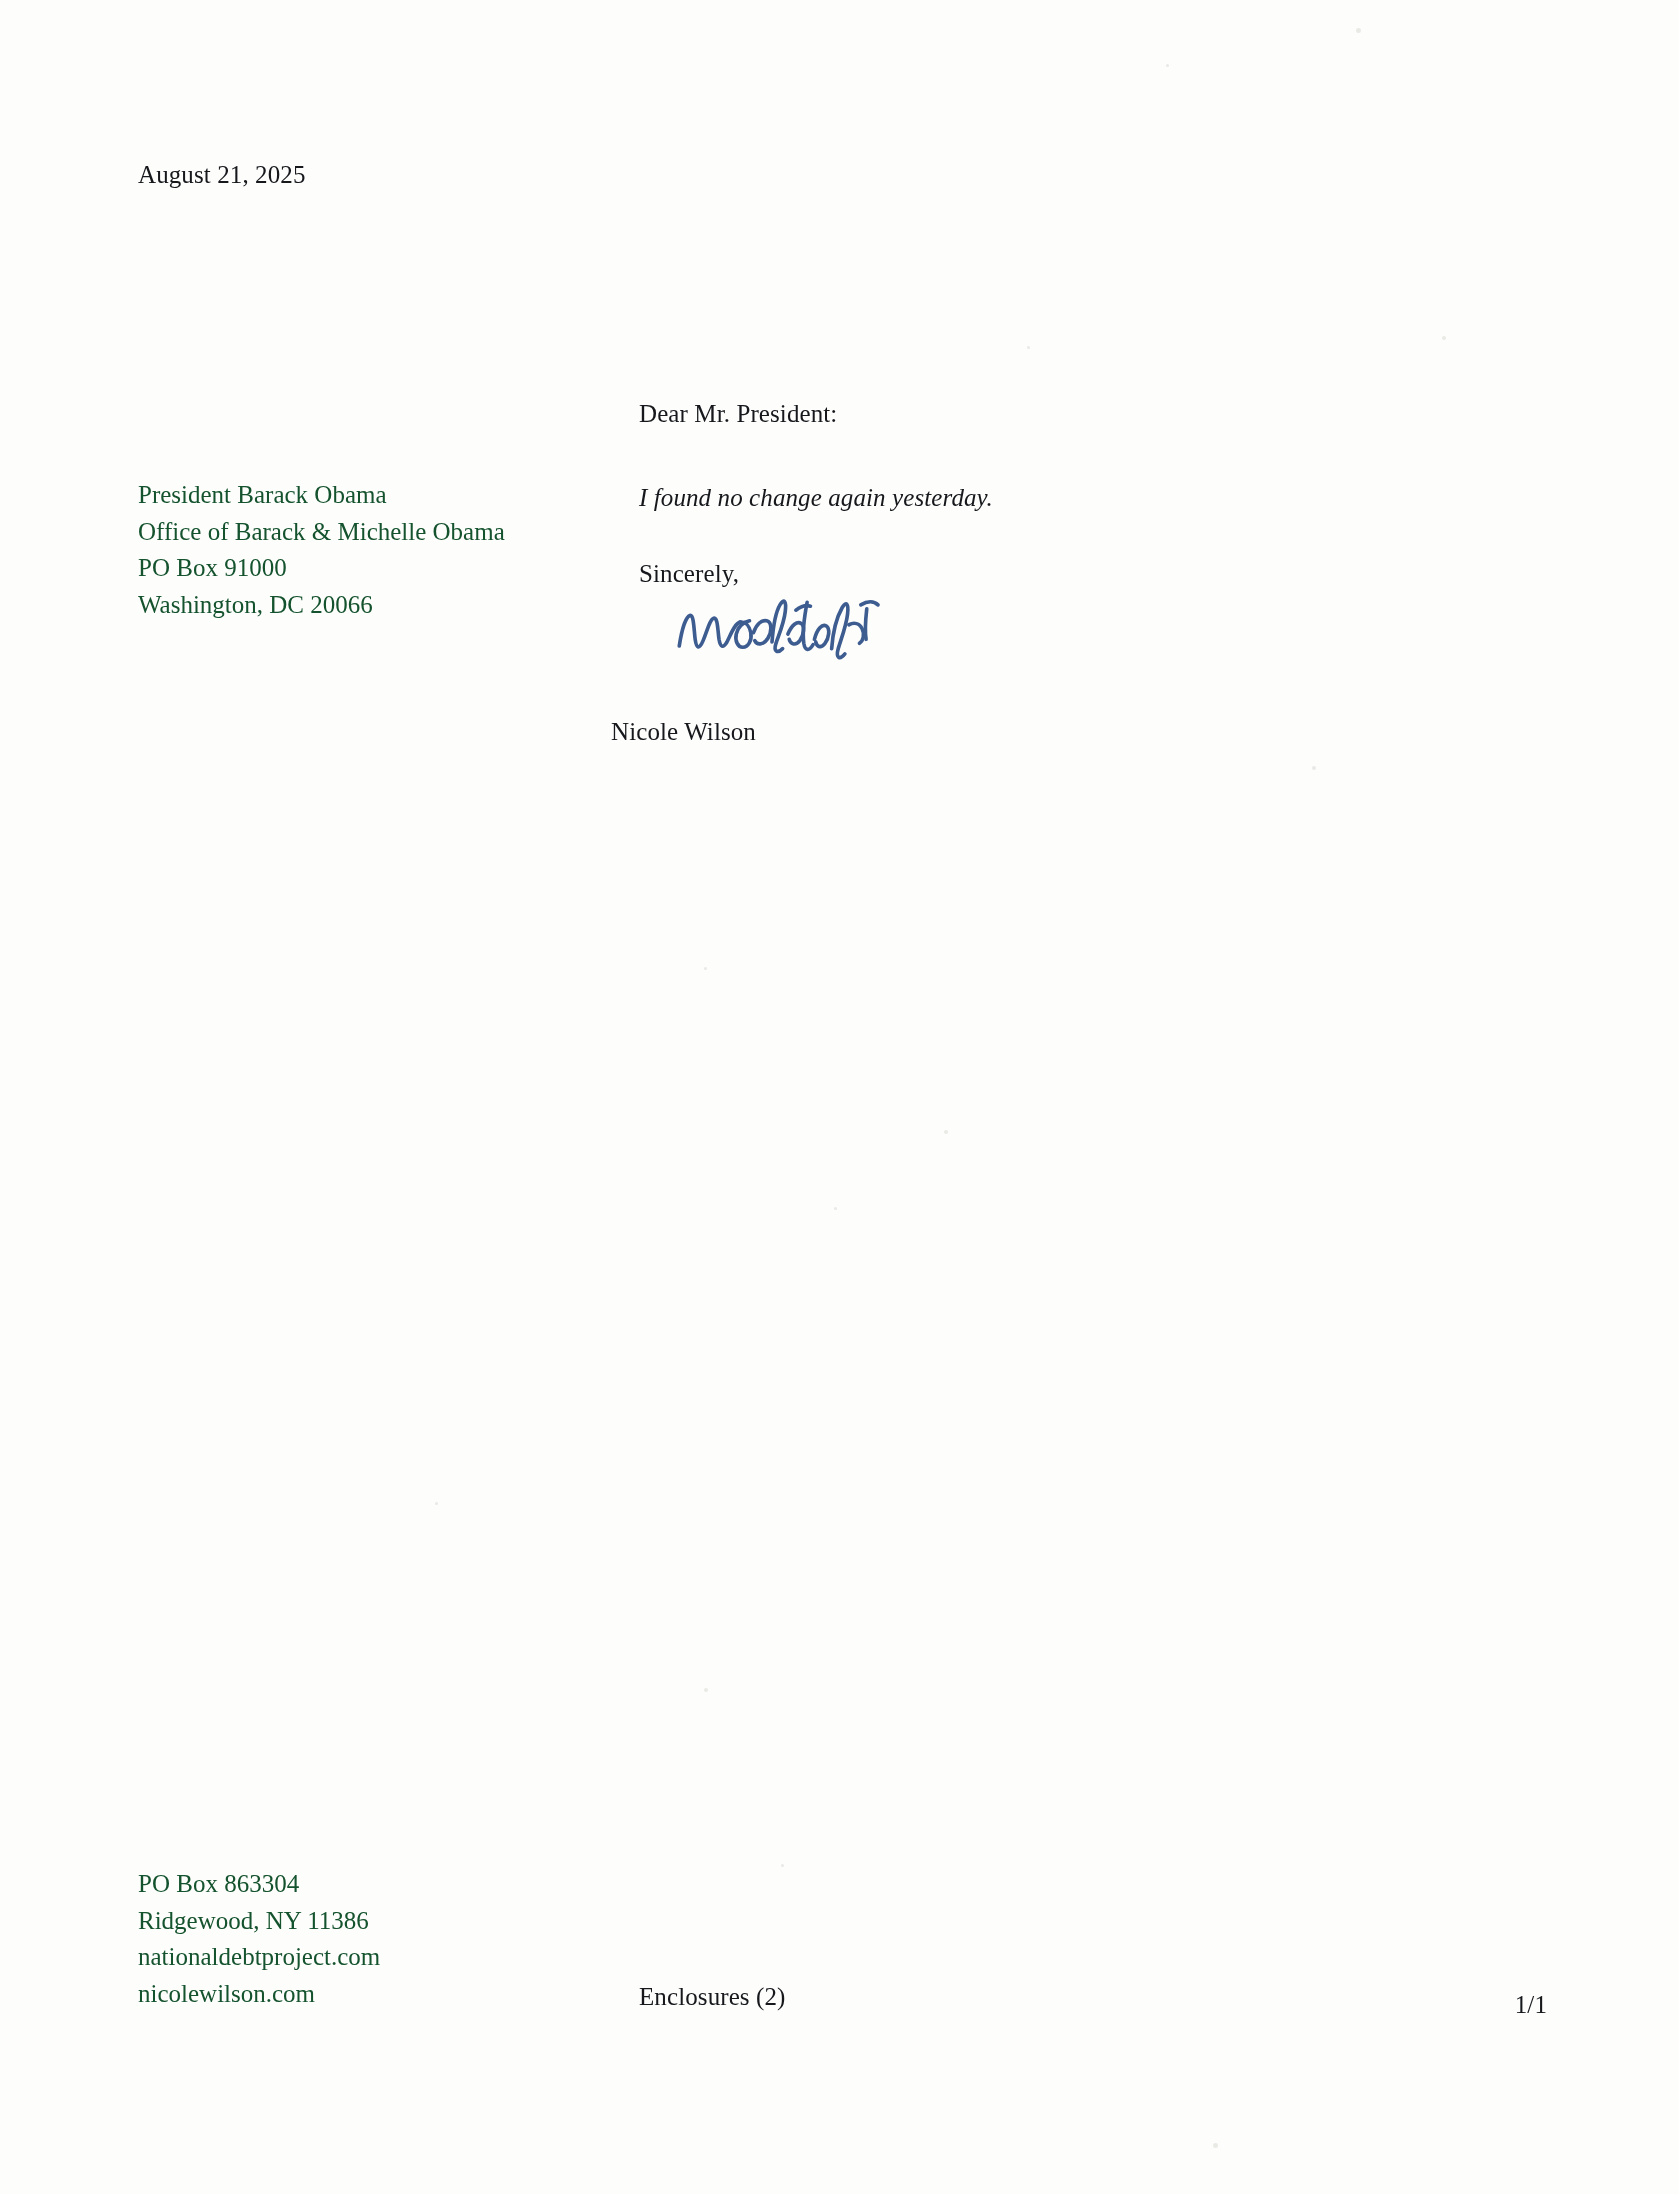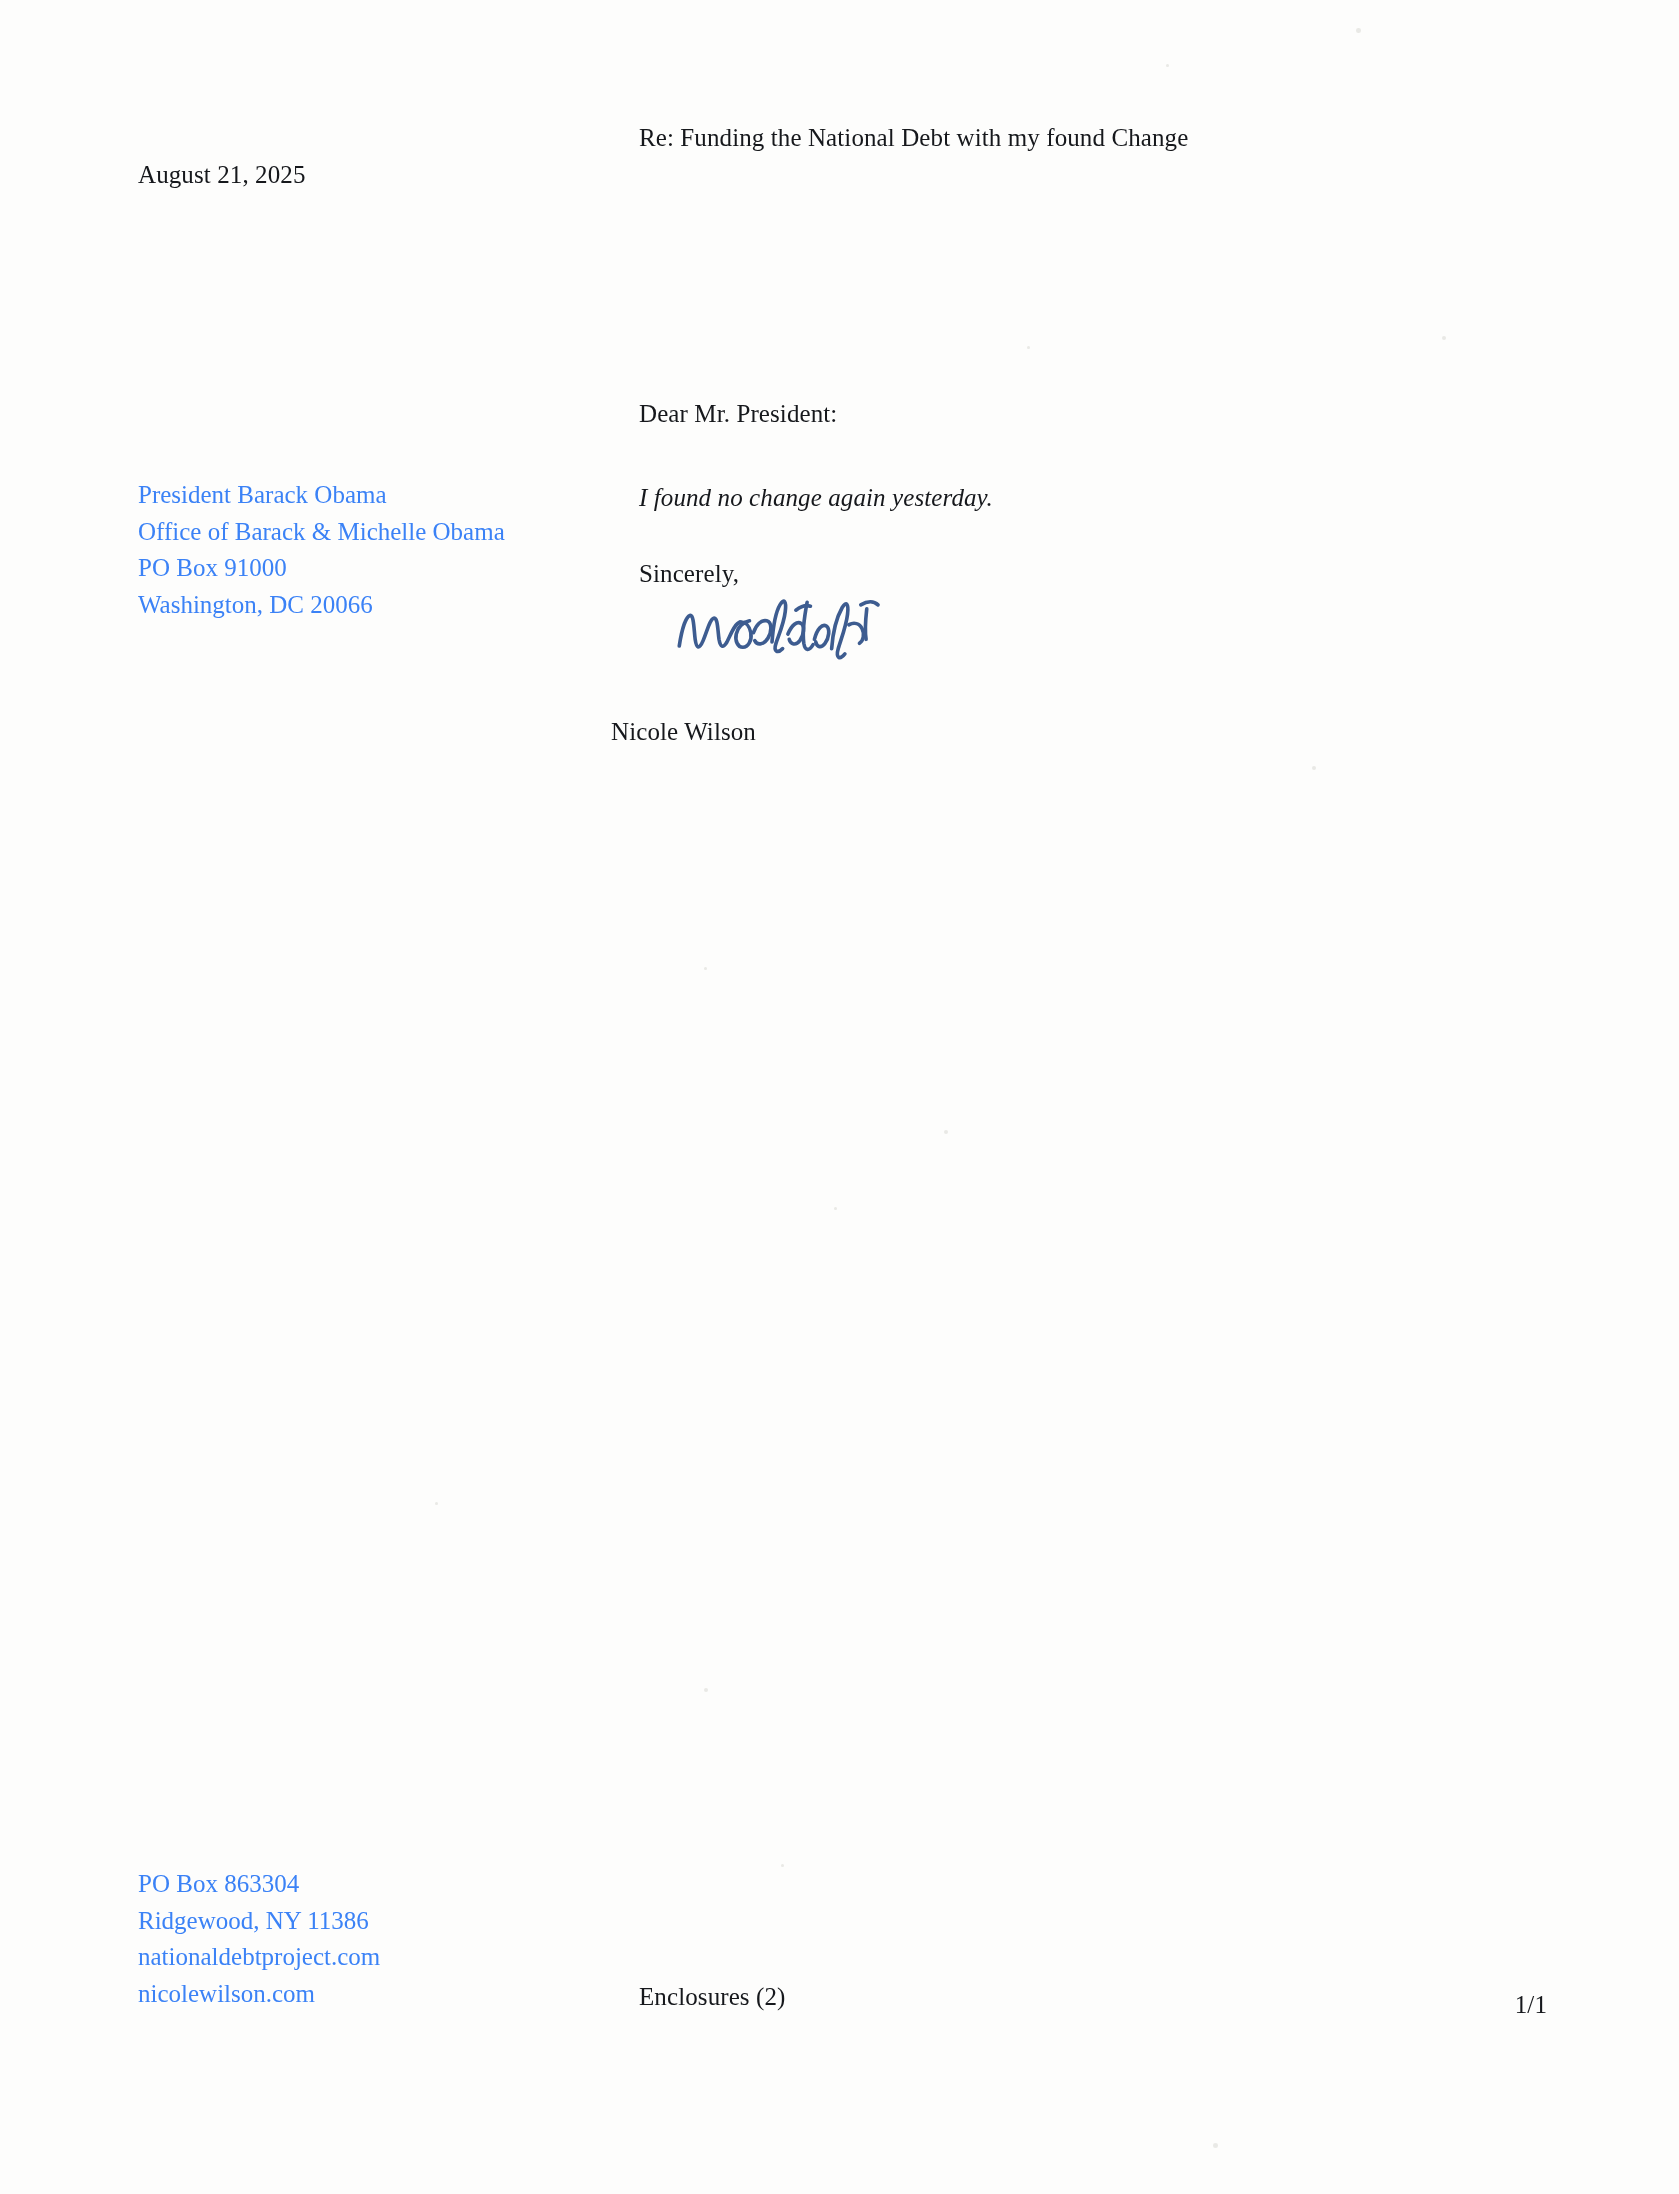--- a/index.html
+++ b/index.html
@@ -30,21 +30,21 @@
     font-size: 25px;
     line-height: 1.46;
     letter-spacing: 0.1px;
     white-space: pre;
     color: #16181c;
   }
   .block {
     position: absolute;
     font-size: 25px;
     line-height: 1.46;
-    color: #3b82f6;
+    color: #14532d;
   }
   .block div { white-space: pre; }
 
   #date-line      { left: 138px;  top: 120px; margin-top: 37px; }
   #subject-line   { left: 639px;  top: 120px; }
   #recipient      { left: 138px;  top: 477px; }
   #salutation     { left: 639px;  top: 396px; }
   #body-par       { left: 639px;  top: 480px; font-style: italic; }
   #closing        { left: 639px;  top: 556px; }
   #signer-name    { left: 611px;  top: 714px; }
@@ -74,21 +74,20 @@
   <div class="speck" style="left:704px; top:967px; width:3.3px; height:3.3px;"></div>
   <div class="speck" style="left:944px; top:1130px; width:4px; height:4px;"></div>
   <div class="speck" style="left:834px; top:1207px; width:3.3px; height:3.3px;"></div>
   <div class="speck" style="left:704px; top:1688px; width:4px; height:4px;"></div>
   <div class="speck" style="left:781px; top:1864px; width:3.3px; height:3.3px;"></div>
   <div class="speck" style="left:1213px; top:2143px; width:5.3px; height:4.7px;"></div>
   <div class="speck" style="left:435px; top:1502px; width:3.3px; height:3.3px;"></div>
 
   <div class="txt" id="date-line">August 21, 2025</div>
 
-  <div class="txt" id="subject-line">Re: Funding the National Debt with my found Change</div>
 
   <div class="txt" id="salutation">Dear Mr. President:</div>
 
   <div class="block" id="recipient">
     <div>President Barack Obama</div>
     <div>Office of Barack &amp; Michelle Obama</div>
     <div>PO Box 91000</div>
     <div>Washington, DC 20066</div>
   </div>
 

